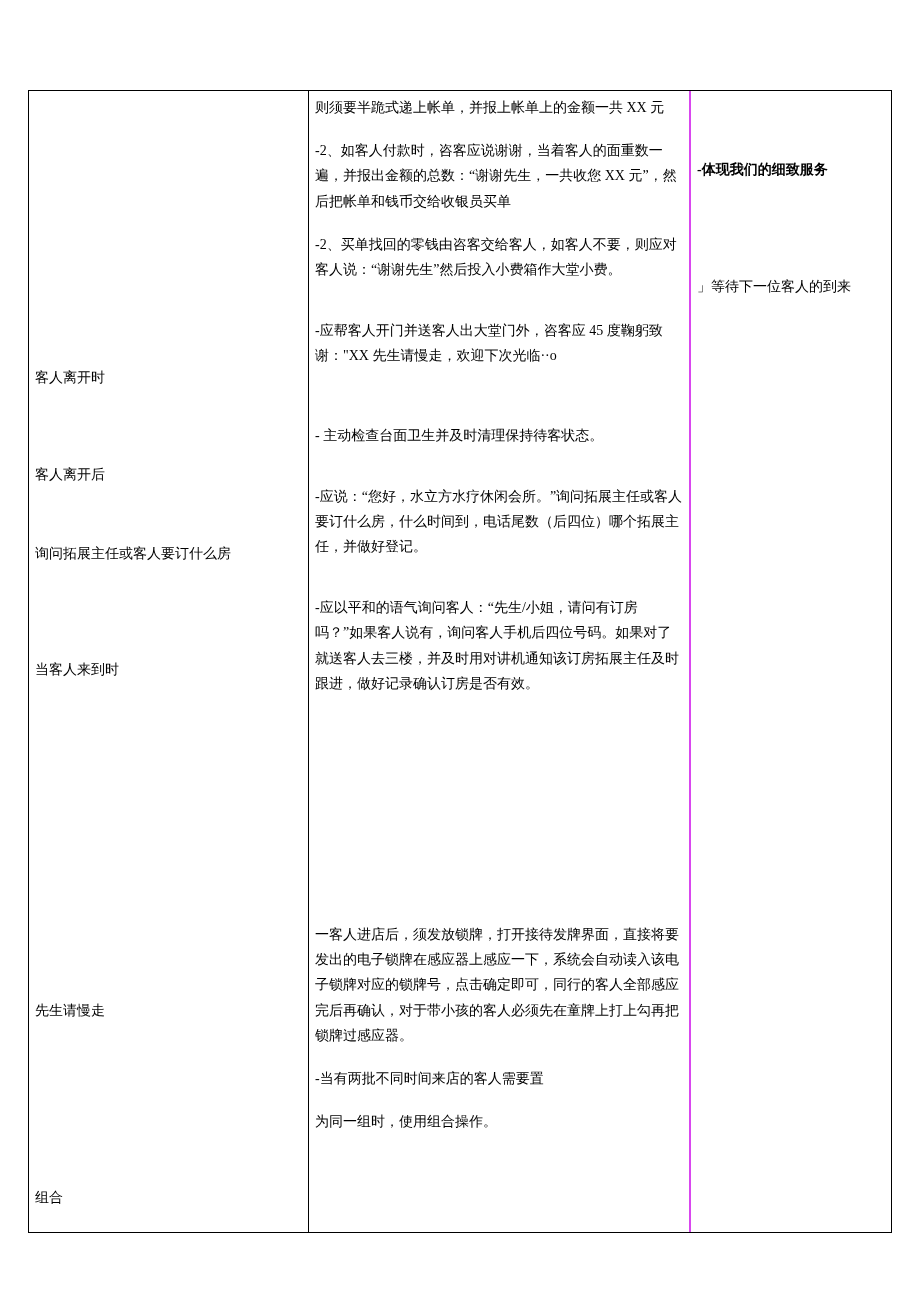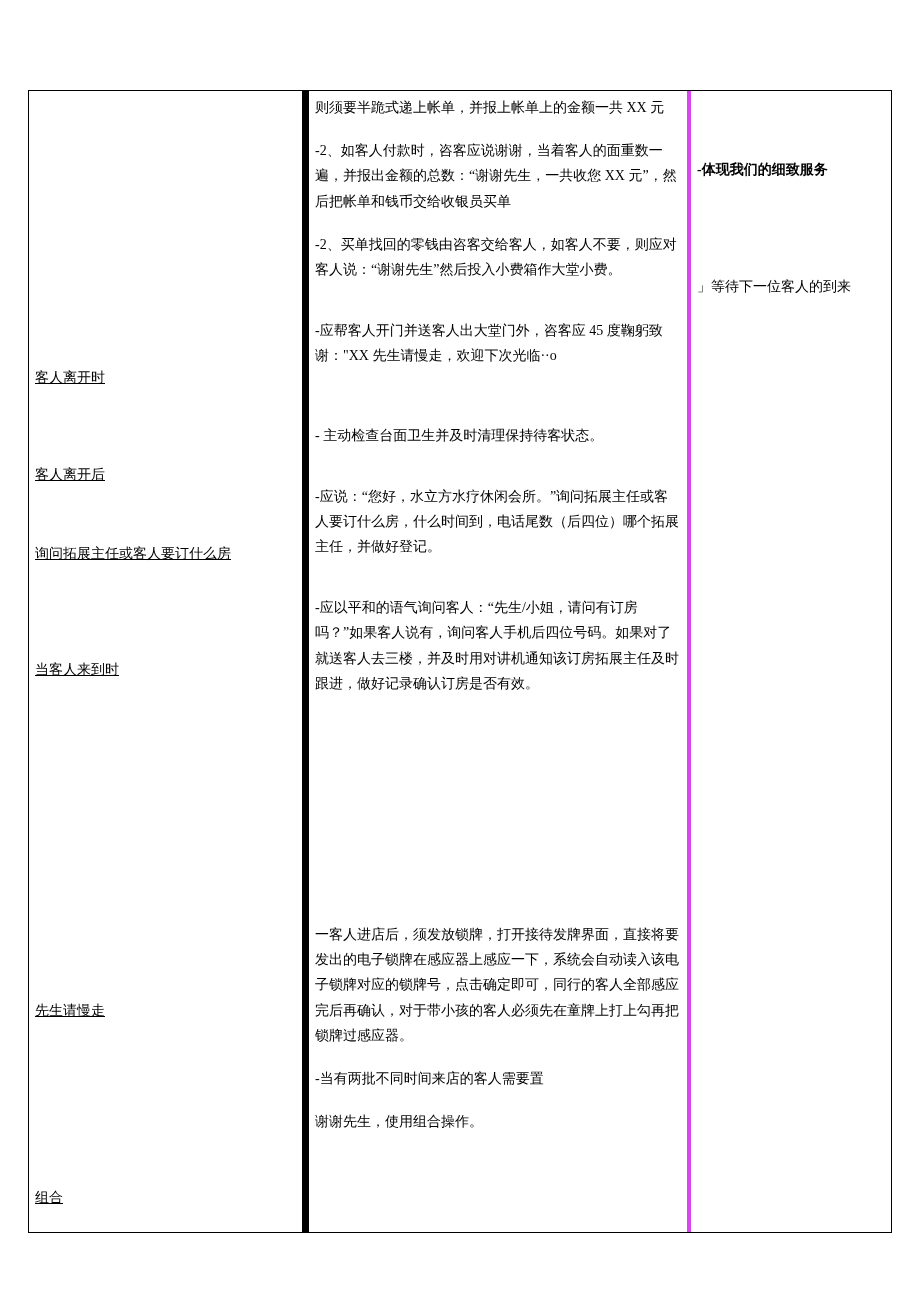--- a/index.html
+++ b/index.html
@@ -19,28 +19,27 @@
       width: 100%;
       border: 1px solid #000;
       border-collapse: collapse;
     }
     .row {
       display: flex;
       width: 100%;
     }
     .col1 {
       width: 280px;
-      border-right: 7px solid #000000;
+      border-right: 1px solid #000000;
       padding: 4px 6px;
       flex-shrink: 0;
-      text-decoration: underline;
     }
     .col2 {
       flex: 1;
-      border-right: 4px solid #d946ef;
+      border-right: 2px solid #d946ef;
       padding: 4px 6px;
     }
     .col3 {
       width: 200px;
       padding: 4px 6px;
       flex-shrink: 0;
     }
     .para {
       margin-bottom: 18px;
     }
@@ -129,20 +128,20 @@
       <div class="section-spacer"></div>
       <div class="para">- 主动检查台面卫生并及时清理保持待客状态。</div>
       <div class="section-spacer"></div>
       <div class="para">-应说：“您好，水立方水疗休闲会所。”询问拓展主任或客人要订什么房，什么时间到，电话尾数（后四位）哪个拓展主任，并做好登记。</div>
       <div class="section-spacer"></div>
       <div class="para">-应以平和的语气询问客人：“先生/小姐，请问有订房吗？”如果客人说有，询问客人手机后四位号码。如果对了就送客人去三楼，并及时用对讲机通知该订房拓展主任及时跟进，做好记录确认订房是否有效。</div>
       <div class="big-spacer"></div>
       <div class="section-spacer"></div>
       <div class="para">一客人进店后，须发放锁牌，打开接待发牌界面，直接将要发出的电子锁牌在感应器上感应一下，系统会自动读入该电子锁牌对应的锁牌号，点击确定即可，同行的客人全部感应完后再确认，对于带小孩的客人必须先在童牌上打上勾再把锁牌过感应器。</div>
       <div class="para">-当有两批不同时间来店的客人需要置</div>
-      <div class="para">谢谢先生，使用组合操作。</div>
+      <div class="para">为同一组时，使用组合操作。</div>
     </div>
     <div class="col3">
       <div class="col3-note1">-体现我们的细致服务</div>
       <div class="col3-note2">」等待下一位客人的到来</div>
     </div>
   </div>
 </div>
 
 </body></html>

